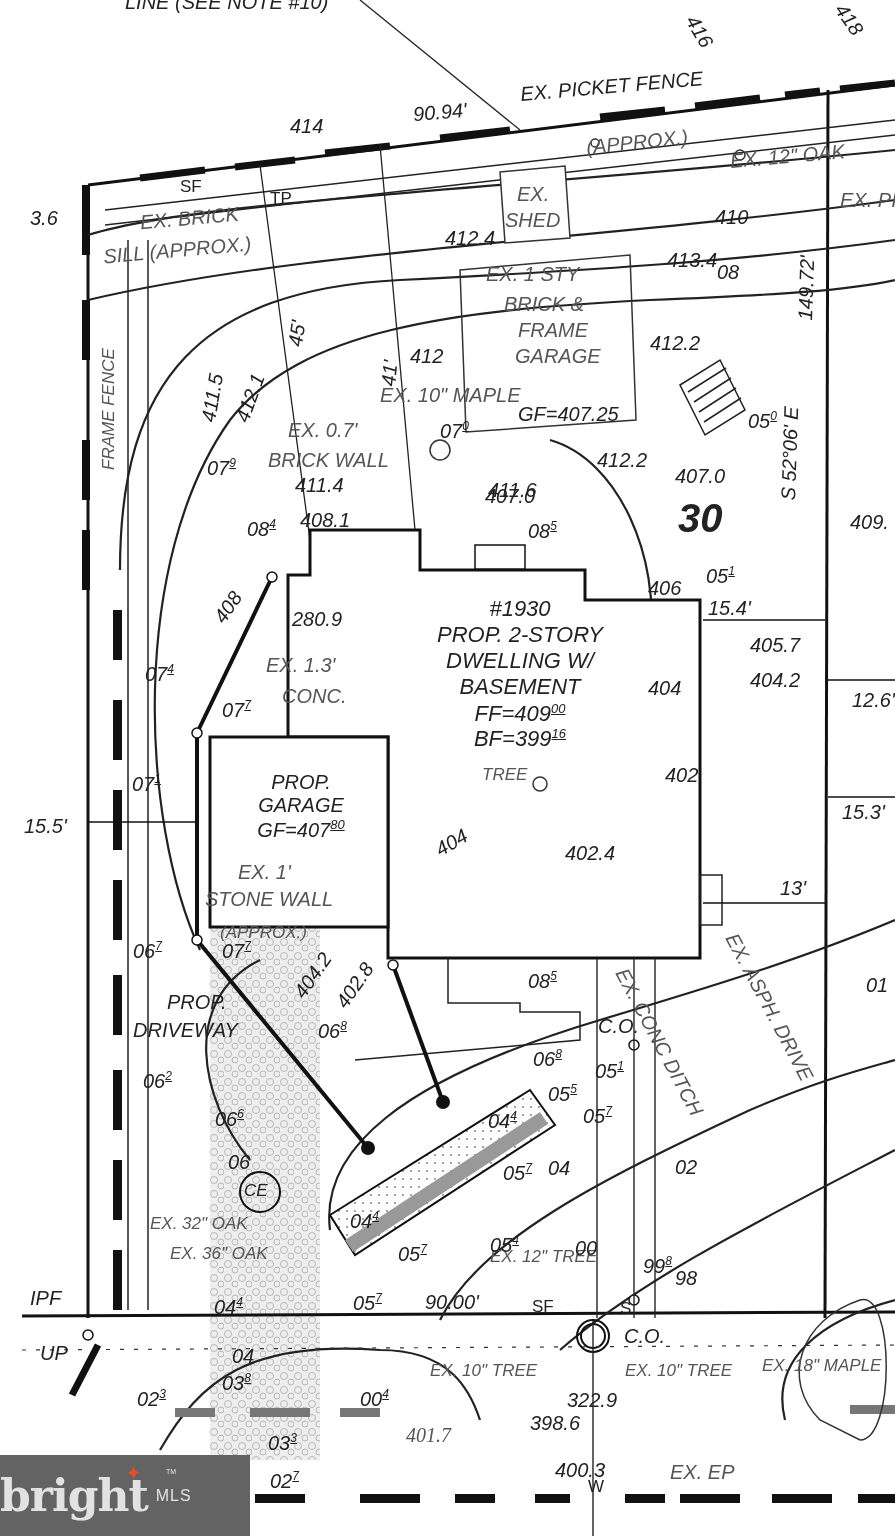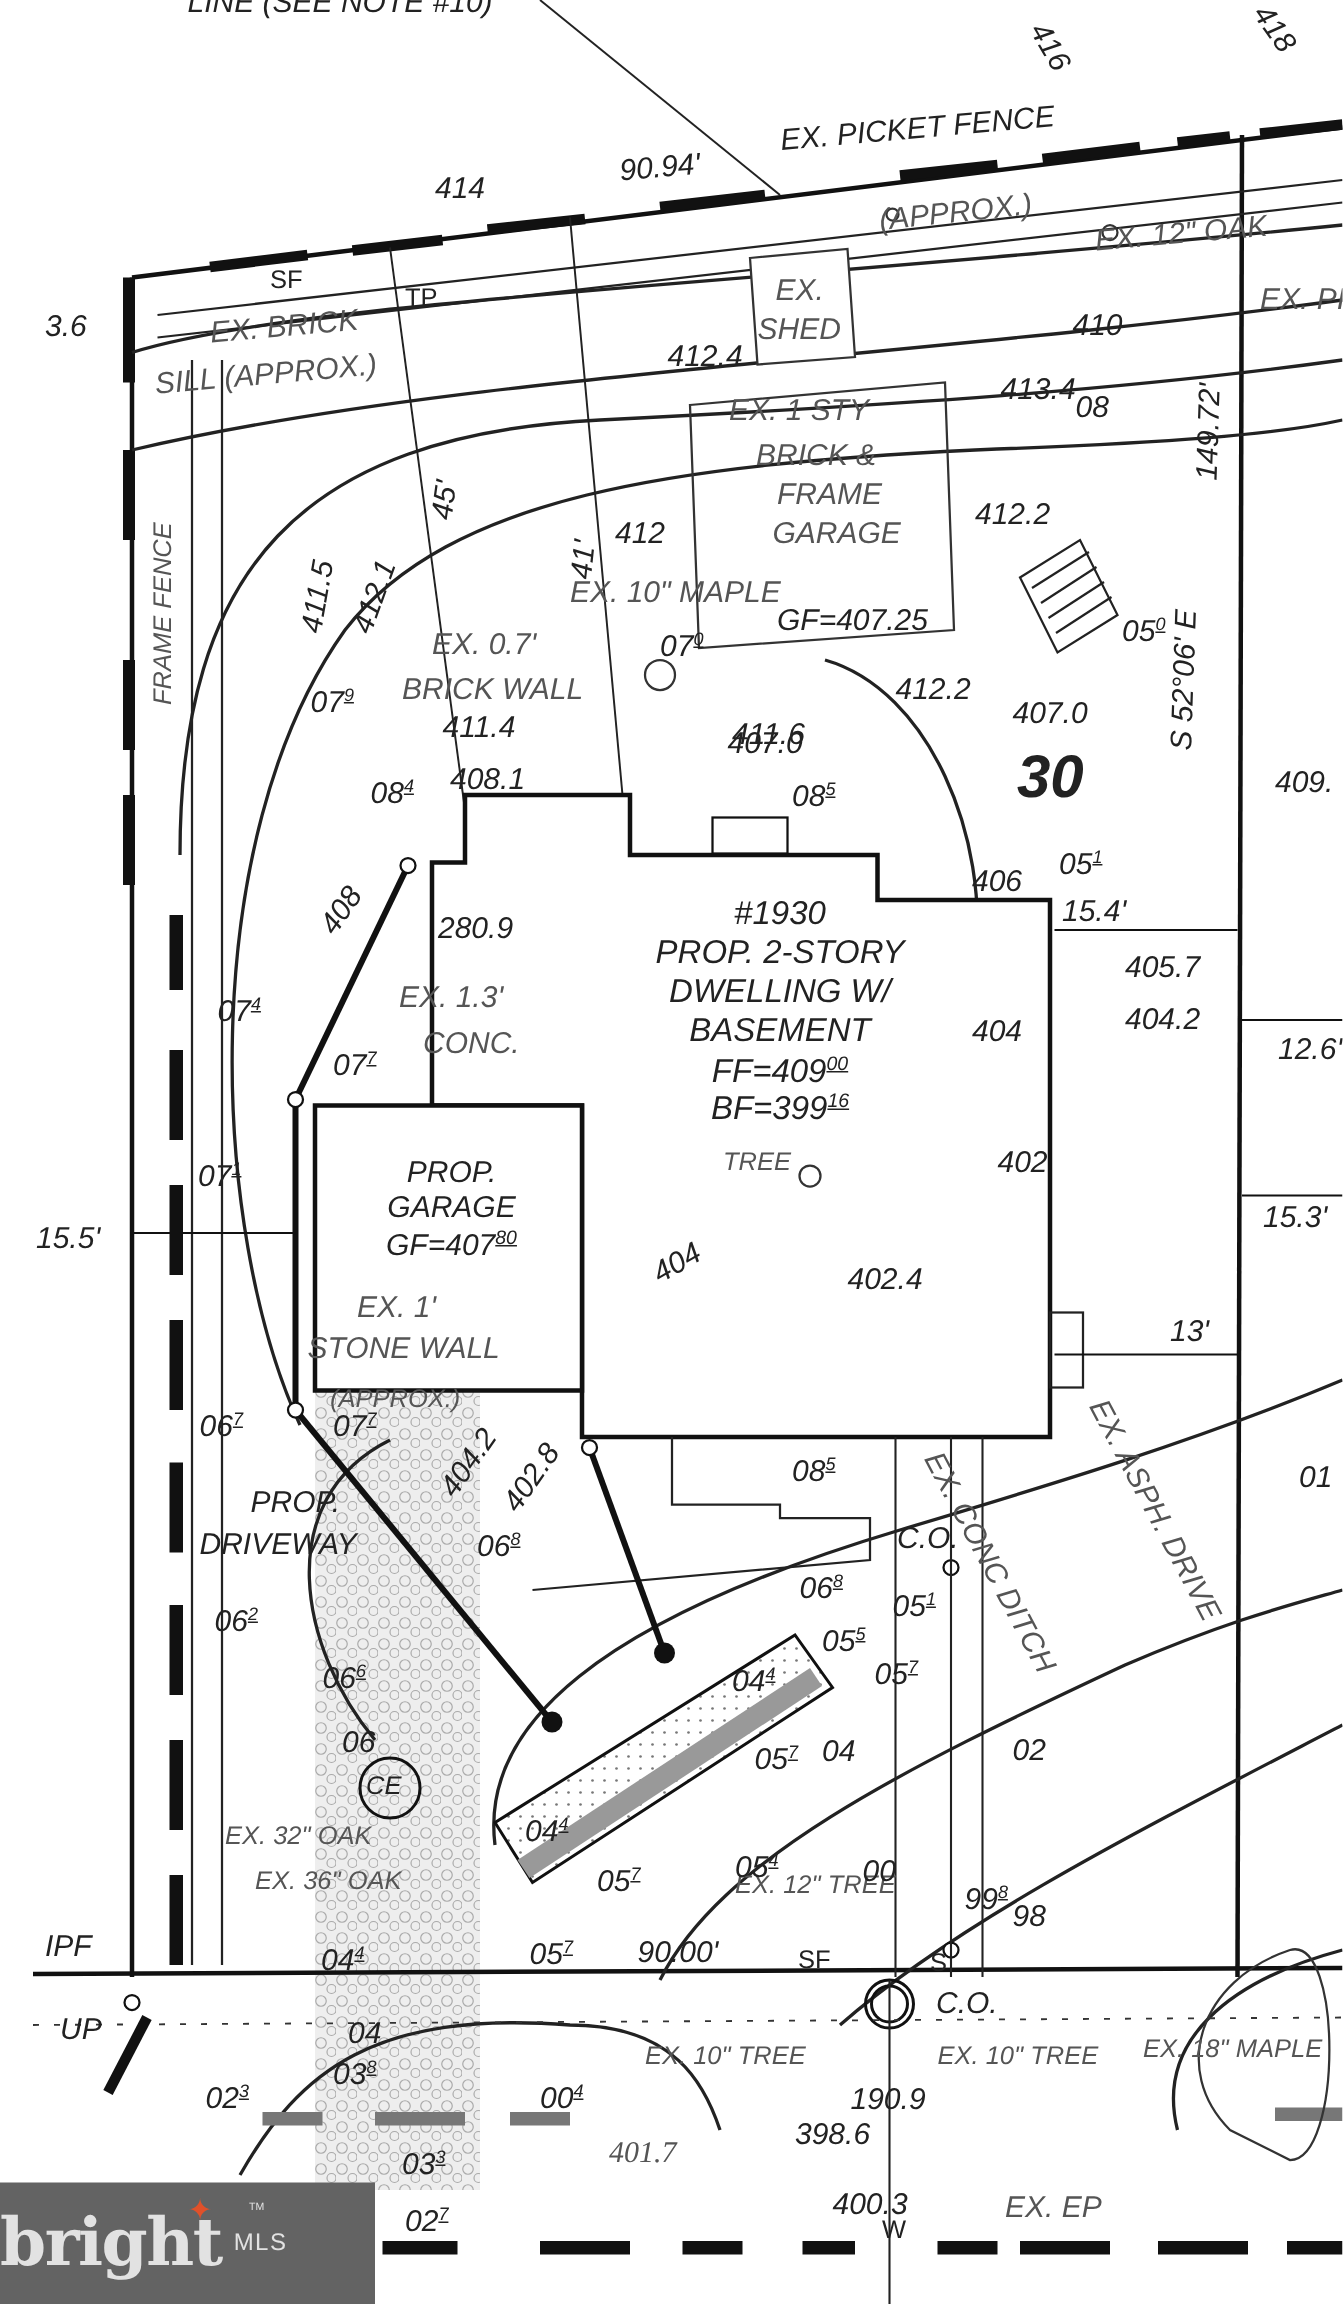--- a/index.html
+++ b/index.html
@@ -324,21 +324,21 @@
 <div class="lbl" style="left:485px;top:486px;">407.0</div>
 <div class="lbl" style="left:597px;top:450px;">412.2</div>
 <div class="lbl" style="left:675px;top:466px;">407.0</div>
 <div class="lbl" style="left:650px;top:333px;">412.2</div>
 <div class="lbl" style="left:292px;top:609px;">280.9</div>
 <div class="lbl" style="left:750px;top:635px;">405.7</div>
 <div class="lbl" style="left:750px;top:670px;">404.2</div>
 <div class="lbl" style="left:565px;top:843px;">402.4</div>
 <div class="lbl rot" style="left:290px;top:990px;transform:rotate(-55deg);">404.2</div>
 <div class="lbl rot" style="left:332px;top:1000px;transform:rotate(-55deg);">402.8</div>
-<div class="lbl" style="left:567px;top:1390px;">190.9</div>
+<div class="lbl" style="left:567px;top:1390px;">322.9</div>
 <div class="lbl" style="left:530px;top:1413px;">398.6</div>
 <div class="lbl" style="left:555px;top:1460px;">400.3</div>
 <div class="lbl gray" style="left:406px;top:1425px;font-family:Liberation Serif, serif;">401.7</div>
 <div class="lbl" style="left:850px;top:512px;">409.</div>
 <div class="lbl" style="left:30px;top:208px;">3.6</div>
 
 <div class="lbl" style="left:207px;top:457px;"><span>07</span><sup style="font-size:12px;text-decoration:underline;">9</sup></div>
 <div class="lbl" style="left:247px;top:518px;"><span>08</span><sup style="font-size:12px;text-decoration:underline;">4</sup></div>
 <div class="lbl" style="left:440px;top:420px;"><span>07</span><sup style="font-size:12px;text-decoration:underline;">0</sup></div>
 <div class="lbl" style="left:528px;top:520px;"><span>08</span><sup style="font-size:12px;text-decoration:underline;">5</sup></div>

